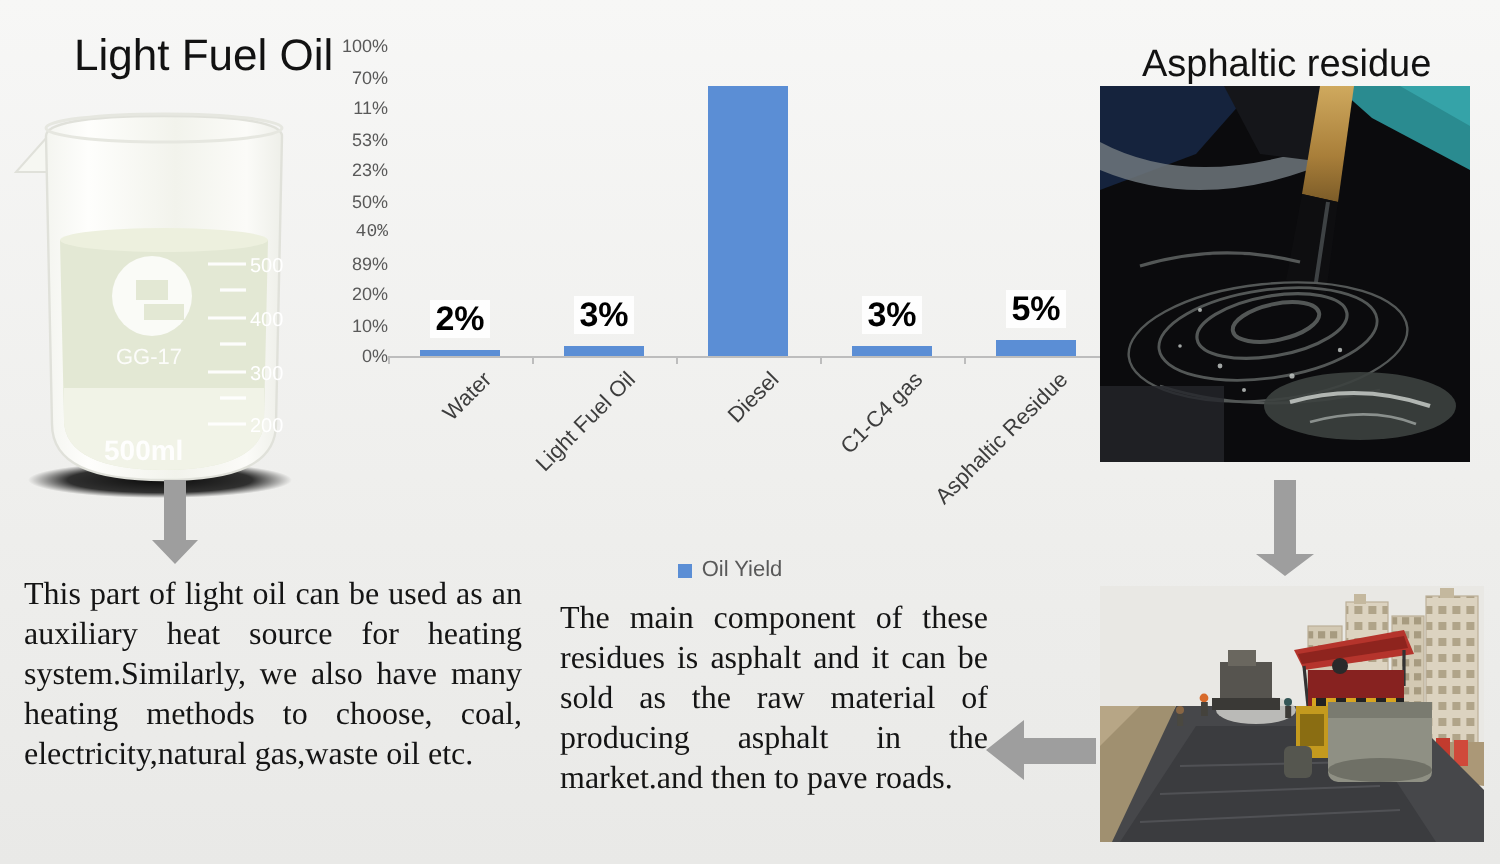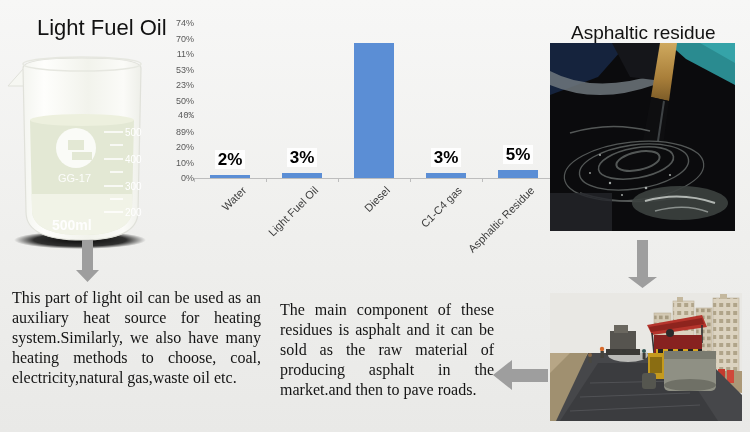--- a/index.html
+++ b/index.html
@@ -80,21 +80,21 @@
       <text x="52" y="138" font-size="11" opacity="0.9">GG-17</text>
       <text x="46" y="186" font-size="14" font-weight="bold" opacity="0.95">500ml</text>
     </g>
   </svg>
 
   <svg class="arrow" style="left:76px;top:240px" width="24" height="43" viewBox="0 0 24 43">
     <polygon points="6,0 17,0 17,30 23,30 11.5,42 0,30 6,30" fill="#9e9e9e"></polygon>
   </svg>
 
   <div class="chart">
-      <div class="ytick" style="top: 9px;">74%</div>
+      <div class="ytick" style="top: 9px;">100%</div>
       <div class="ytick" style="top: 24.5px;">70%</div>
       <div class="ytick" style="top: 40px;">11%</div>
       <div class="ytick" style="top: 55.5px;">53%</div>
       <div class="ytick" style="top: 71px;">23%</div>
       <div class="ytick" style="top: 86.5px;">50%</div>
       <div class="ytick" style="top: 102px; font-family: Liberation Mono, monospace;">40%</div>
       <div class="ytick" style="top: 117.5px;">89%</div>
       <div class="ytick" style="top: 133px;">20%</div>
       <div class="ytick" style="top: 148.5px;">10%</div>
       <div class="ytick" style="top: 164px;">0%</div>
@@ -112,20 +112,24 @@
       <div class="dlabel" style="left: 100px; top: 139.35px; width: 64px;"><span>3%</span></div>
       <div class="cat" style="right: 248px; top: 176px;">Light Fuel Oil</div>
       <div class="bar" style="left: 184px; top: 35.15px; width: 40px; height: 134.85px; background: rgb(91, 142, 213);"></div>
       <div class="cat" style="right: 176px; top: 176px;">Diesel</div>
       <div class="bar" style="left: 256px; top: 165.35px; width: 40px; height: 4.65px; background: rgb(91, 142, 213);"></div>
       <div class="dlabel" style="left: 244px; top: 139.35px; width: 64px;"><span>3%</span></div>
       <div class="cat" style="right: 104px; top: 176px;">C1-C4 gas</div>
       <div class="bar" style="left: 328px; top: 162.25px; width: 40px; height: 7.75px; background: rgb(91, 142, 213);"></div>
       <div class="dlabel" style="left: 316px; top: 136.25px; width: 64px;"><span>5%</span></div>
       <div class="cat" style="right: 32px; top: 176px;">Asphaltic Residue</div>
+      <div class="legend">
+        <span class="legend-sq" style="background: rgb(91, 142, 213);"></span>
+        <span>Oil Yield</span>
+      </div>
     </div>
 
   <svg class="imgbox" style="left:550px;top:43px" width="185" height="188" viewBox="0 0 185 188">
     <defs>
       <linearGradient id="gold" x1="0" y1="0" x2="0" y2="1">
         <stop offset="0%" stop-color="#cfa95e"></stop>
         <stop offset="60%" stop-color="#a97f3a"></stop>
         <stop offset="100%" stop-color="#7c5c28"></stop>
       </linearGradient>
     </defs>

